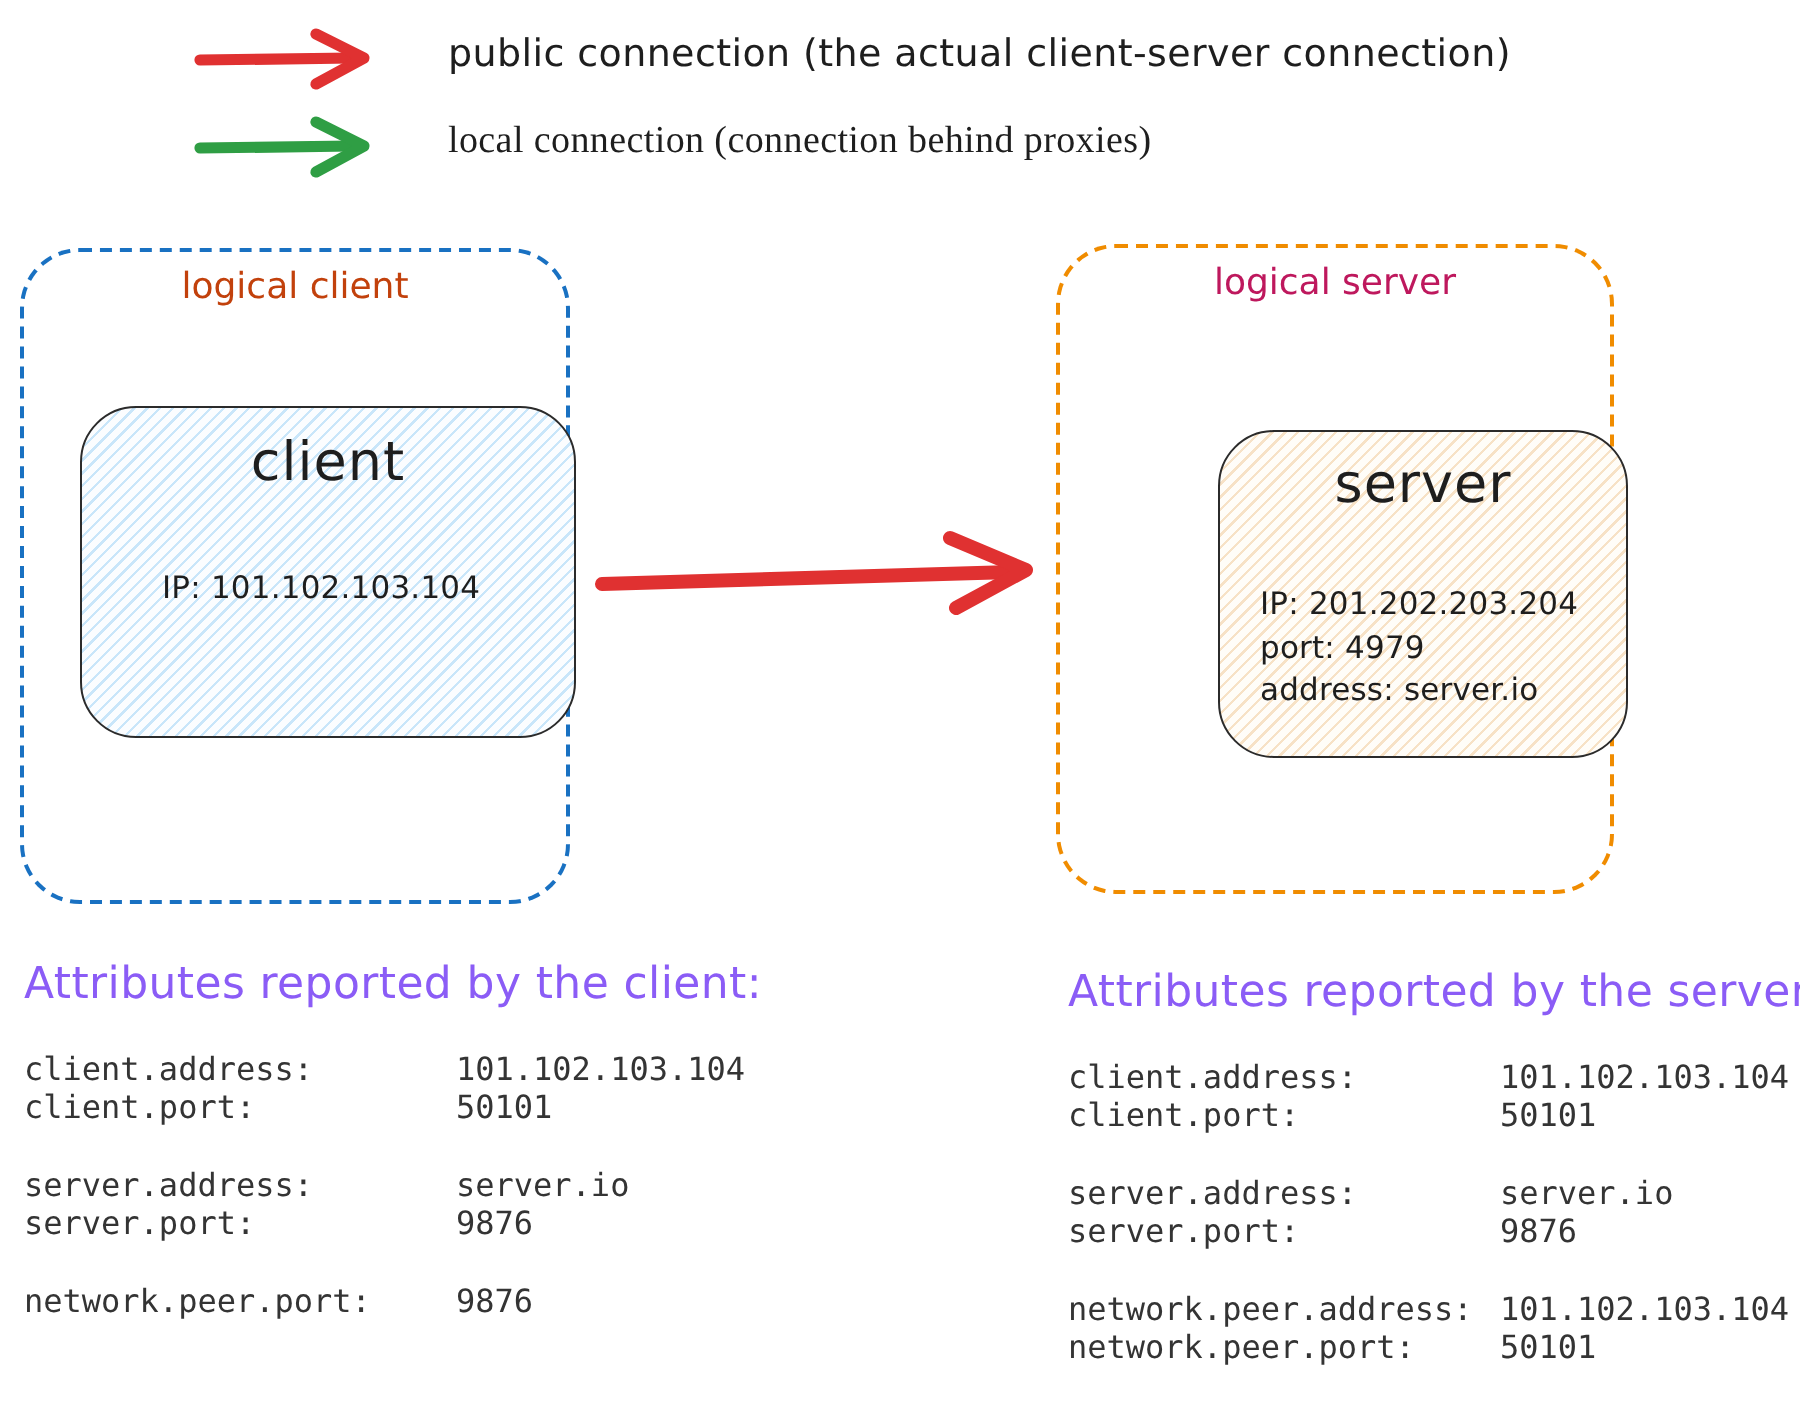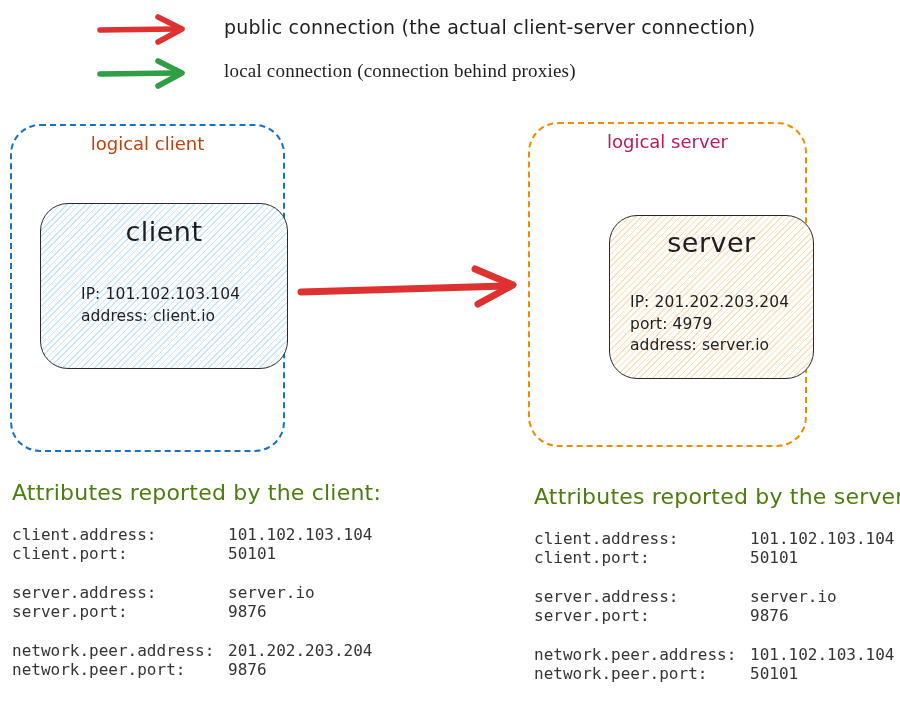--- a/index.html
+++ b/index.html
@@ -73,21 +73,21 @@
     line-height: 21.5px;
     letter-spacing: 0.1px;
     color: #1e1e1e;
     white-space: nowrap;
   }
 
   
   .attrs-title {
     font-size: 22px;
     letter-spacing: 0.2px;
-    color: #4d7c0f;
+    color: #8b5cf6;
     white-space: nowrap;
   }
   .attr-rows {
     font-family: "DejaVu Sans Mono", "Liberation Mono", monospace;
     font-size: 16px;
     line-height: 19.4px;
     color: #343434;
   }
   .attr-group { margin-bottom: 19px; }
   .attr-row { white-space: nowrap; }
@@ -117,21 +117,20 @@
   <div class="abs legend-label" style="left:224px; top:60px;font-family:Liberation Serif, serif;">local connection (connection behind proxies)</div>
 
   <div class="abs logical-box blue" style="left:10px; top:124px; width:275px; height:328px;">
     <div class="logical-label blue">logical client</div>
   </div>
 
   <div class="abs node client-fill" style="left:40px; top:203px; width:248px; height:166px;">
     <div class="node-title" style="margin-top:12px;">client</div>
     <div class="node-lines abs" style="left:40px; top:80px;">
       <div>IP: 101.102.103.104</div>
-      <div>address: client.io</div>
     </div>
   </div>
 
   <div class="abs" style="left:294px; top:262px;">
     <svg width="228" height="48" viewBox="0 0 228 48">
       <line x1="7" y1="30" x2="212" y2="24" stroke-width="7" stroke-linecap="round" fill="none" stroke="#e03131"></line>
       <polyline points="181,7 219,23 184,42" stroke-width="7" stroke-linecap="round" stroke-linejoin="round" fill="none" stroke="#e03131"></polyline>
     </svg>
   </div>
 
@@ -153,21 +152,20 @@
     <div class="attr-rows">
       <div class="attr-group">
         <div class="attr-row"><span class="attr-key">client.address:</span><span class="attr-val">101.102.103.104</span></div>
         <div class="attr-row"><span class="attr-key">client.port:</span><span class="attr-val">50101</span></div>
       </div>
       <div class="attr-group">
         <div class="attr-row"><span class="attr-key">server.address:</span><span class="attr-val">server.io</span></div>
         <div class="attr-row"><span class="attr-key">server.port:</span><span class="attr-val">9876</span></div>
       </div>
       <div class="attr-group">
-        <div class="attr-row"><span class="attr-key">network.peer.address:</span><span class="attr-val">201.202.203.204</span></div>
         <div class="attr-row"><span class="attr-key">network.peer.port:</span><span class="attr-val">9876</span></div>
       </div>
     </div>
   </div>
 
   <div class="abs" style="left:534px; top:484px;">
     <div class="attrs-title" style="margin-bottom:20px;">Attributes reported by the server:</div>
     <div class="attr-rows">
       <div class="attr-group">
         <div class="attr-row"><span class="attr-key">client.address:</span><span class="attr-val">101.102.103.104</span></div>

